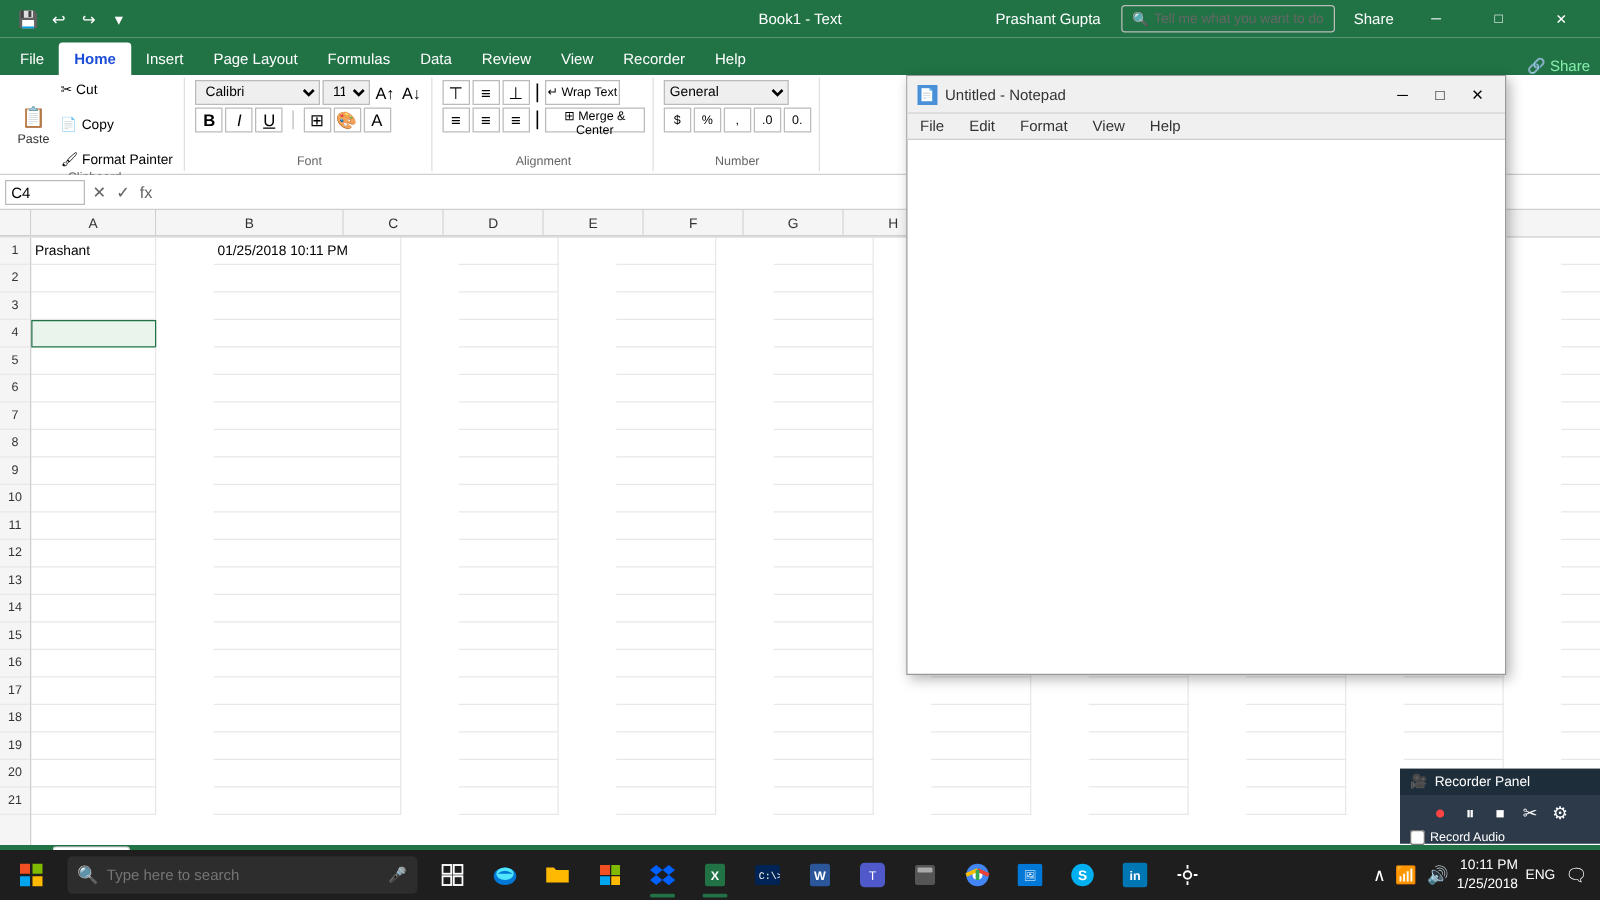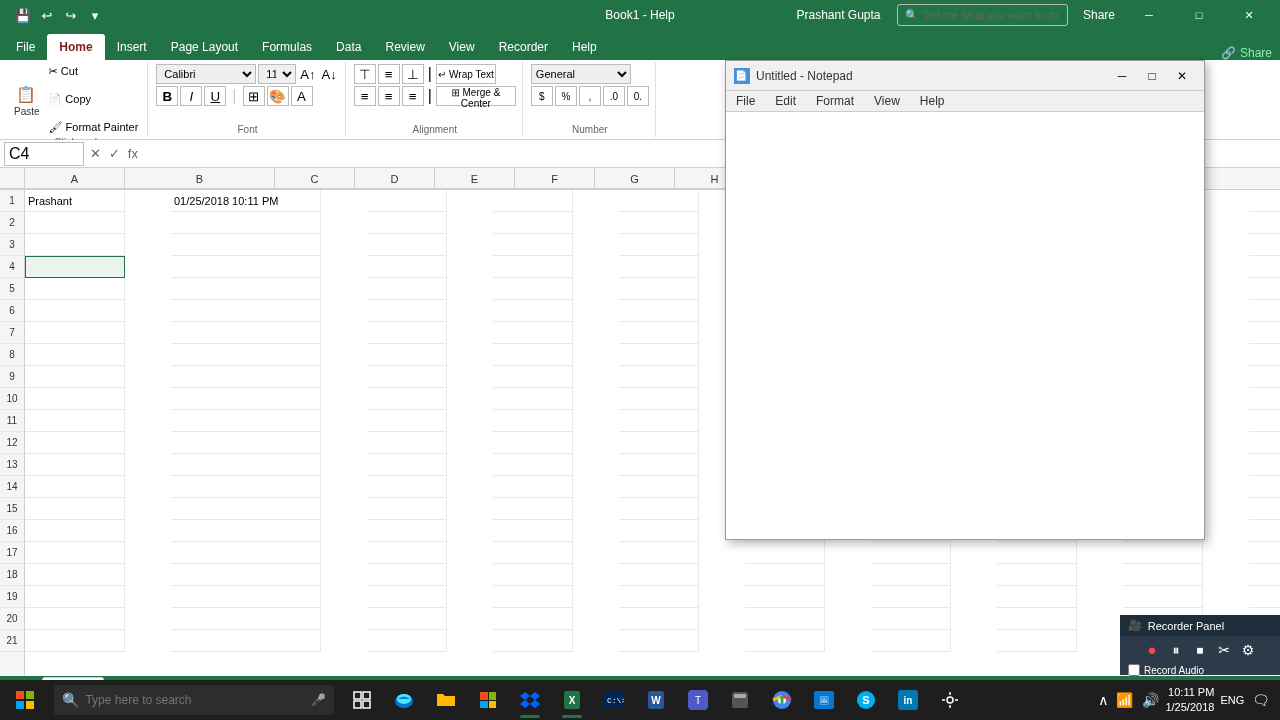--- a/index.html
+++ b/index.html
@@ -65,21 +65,21 @@
       font-size: 12px;
       color: white;
       cursor: pointer;
       border-radius: 3px 3px 0 0;
       height: 26px;
       display: flex;
       align-items: center;
     }
     .ribbon-tab.active {
       background: #fff;
-      color: #7f1d1d;
+      color: #1d4ed8;
       font-weight: 600;
     }
 
     .ribbon-content {
       display: flex;
       align-items: stretch;
       padding: 2px 4px;
       gap: 2px;
       height: 80px;
       border-bottom: 1px solid #d0d0d0;
@@ -133,24 +133,24 @@
     .formula-bar {
       display: flex;
       align-items: center;
       height: 28px;
       border-bottom: 1px solid #d0d0d0;
       background: #fff;
       padding: 0 4px;
       flex-shrink: 0;
     }
     .cell-ref {
-      width: 80px;
+      width: 64px;
       border: 1px solid #bbb;
       padding: 2px 4px;
-      font-size: 16px;
+      font-size: 12px;
       margin-right: 4px;
     }
     .formula-dividers {
       display: flex;
       gap: 4px;
       margin-right: 4px;
       align-items: center;
     }
     .formula-divider-btn {
       font-size: 13px;
@@ -589,21 +589,21 @@
 
 <div class="excel-window">
 
   <div class="title-bar">
     <div class="quick-access">
       <div class="qa-btn" title="Save">💾</div>
       <div class="qa-btn" title="Undo">↩</div>
       <div class="qa-btn" title="Redo">↪</div>
       <div class="qa-btn">▾</div>
     </div>
-    <div class="title-bar-center">Book1 - Help</div>
+    <div class="title-bar-center">Book1 - Text</div>
     <div class="title-bar-right">
       <span class="user-name">Prashant Gupta</span>
       <div class="tell-me">
         <span>🔍</span>
         <span>Tell me what you want to do</span>
       </div>
       <button class="title-btn" style="color:white;background:transparent;border:none;font-size:12px;padding:0 8px;cursor:pointer;">Share</button>
       <div class="title-btn">─</div>
       <div class="title-btn">□</div>
       <div class="title-btn close">✕</div>

